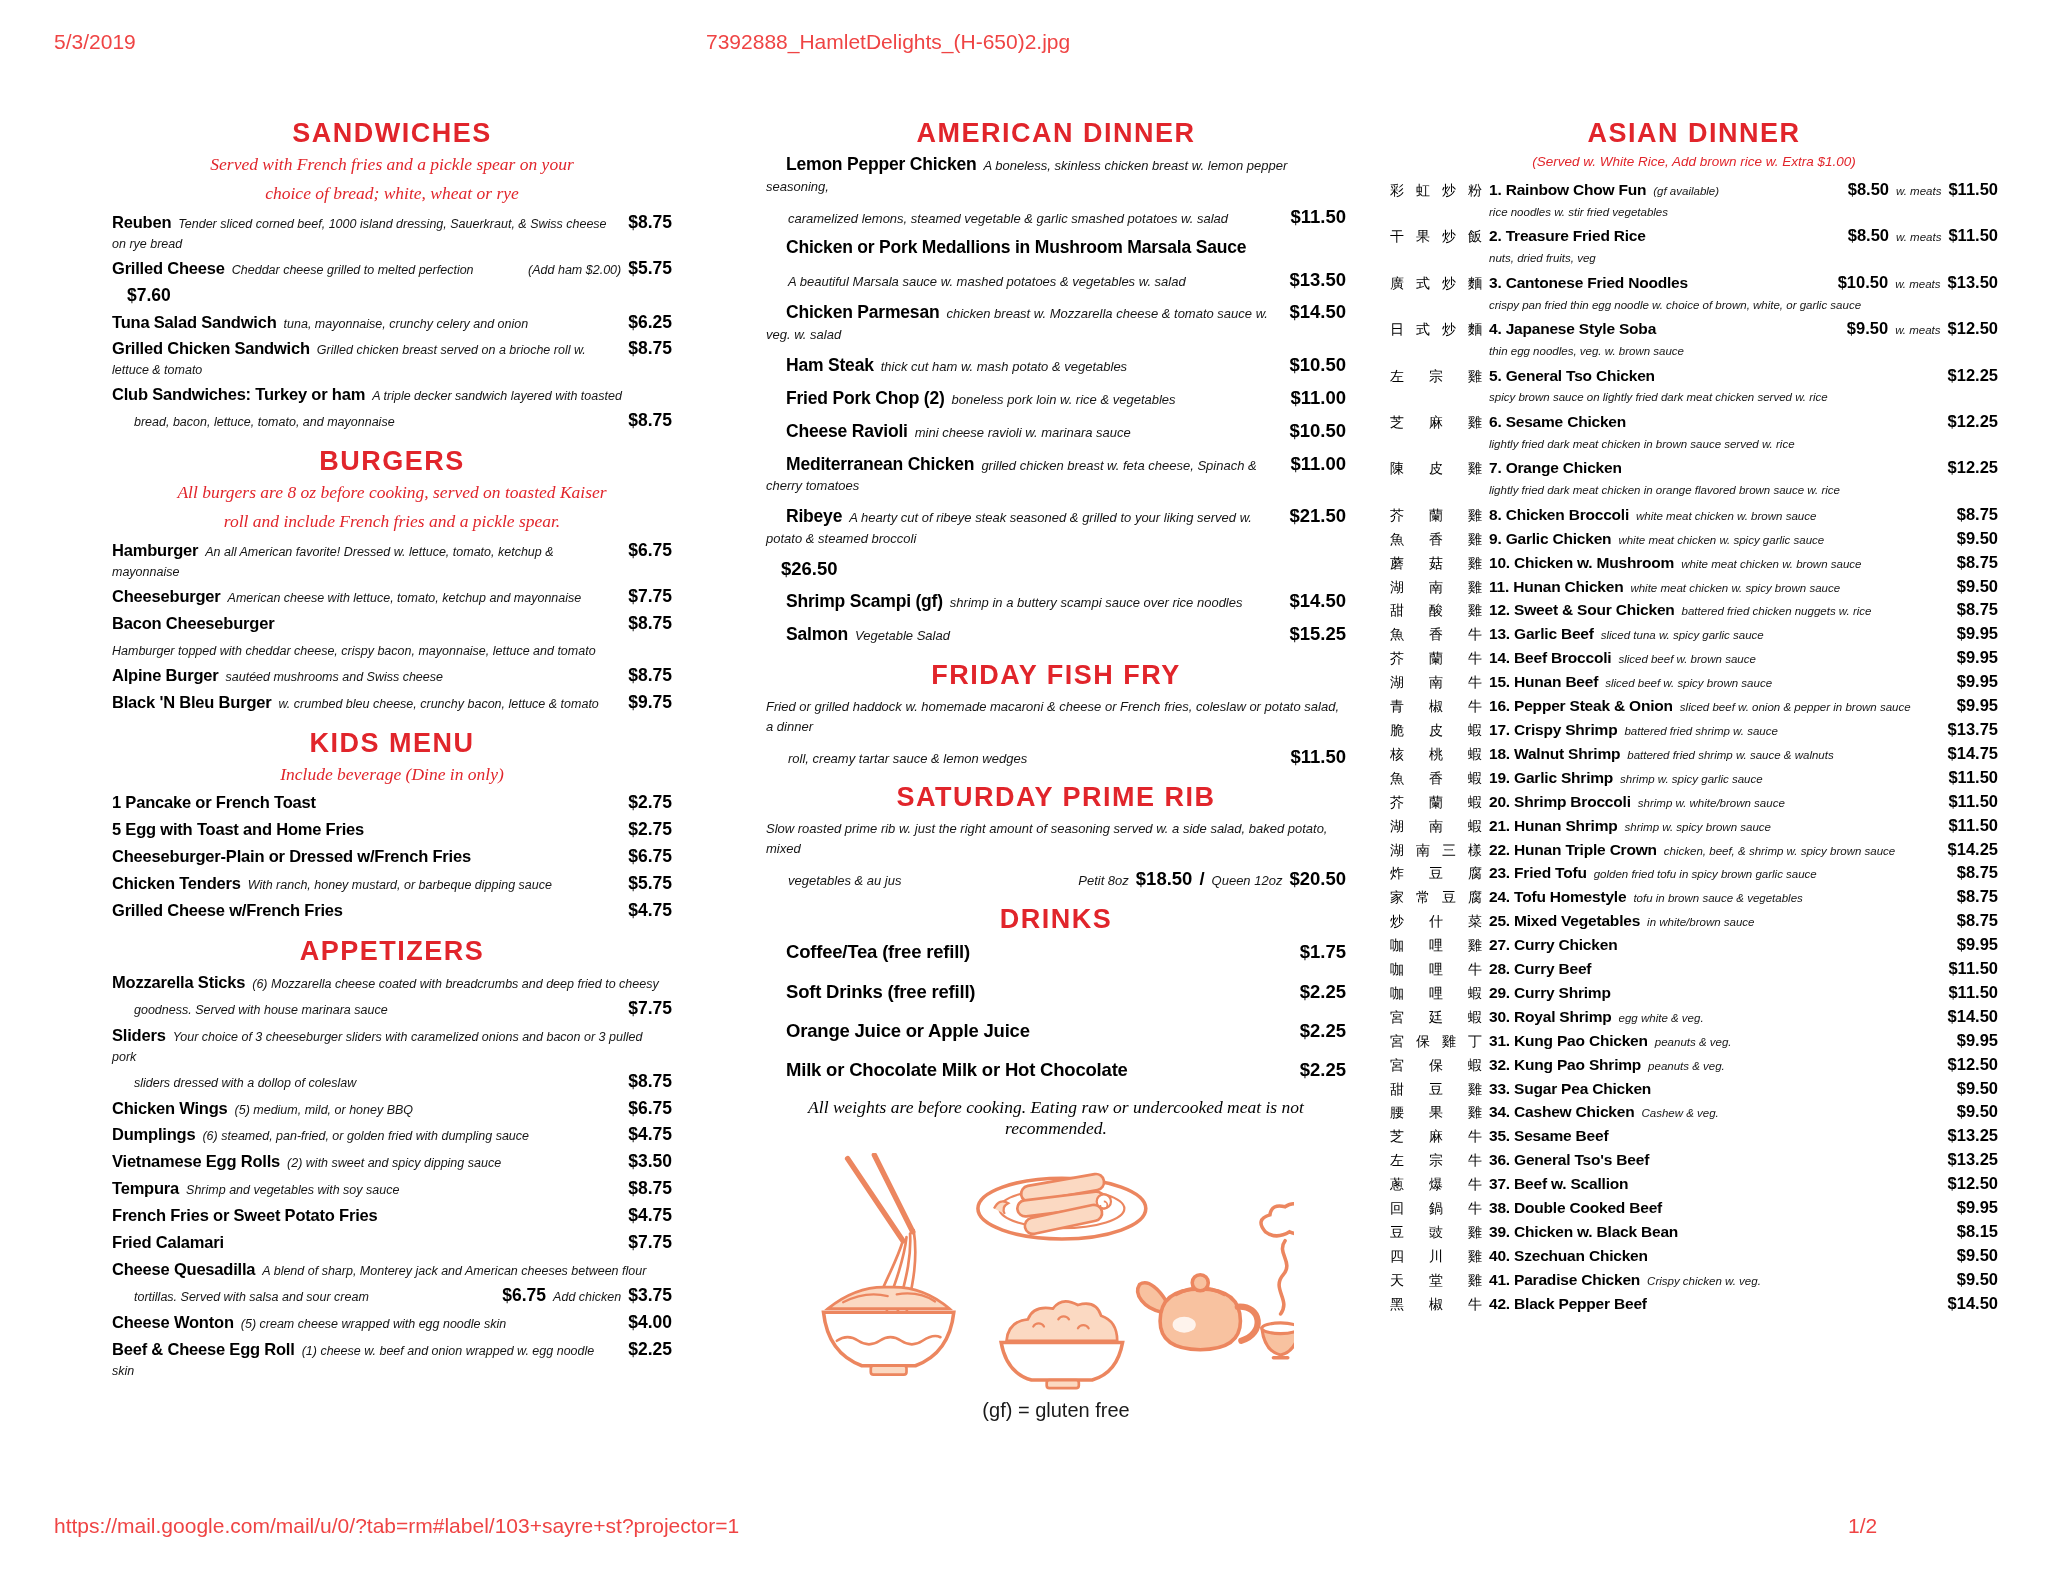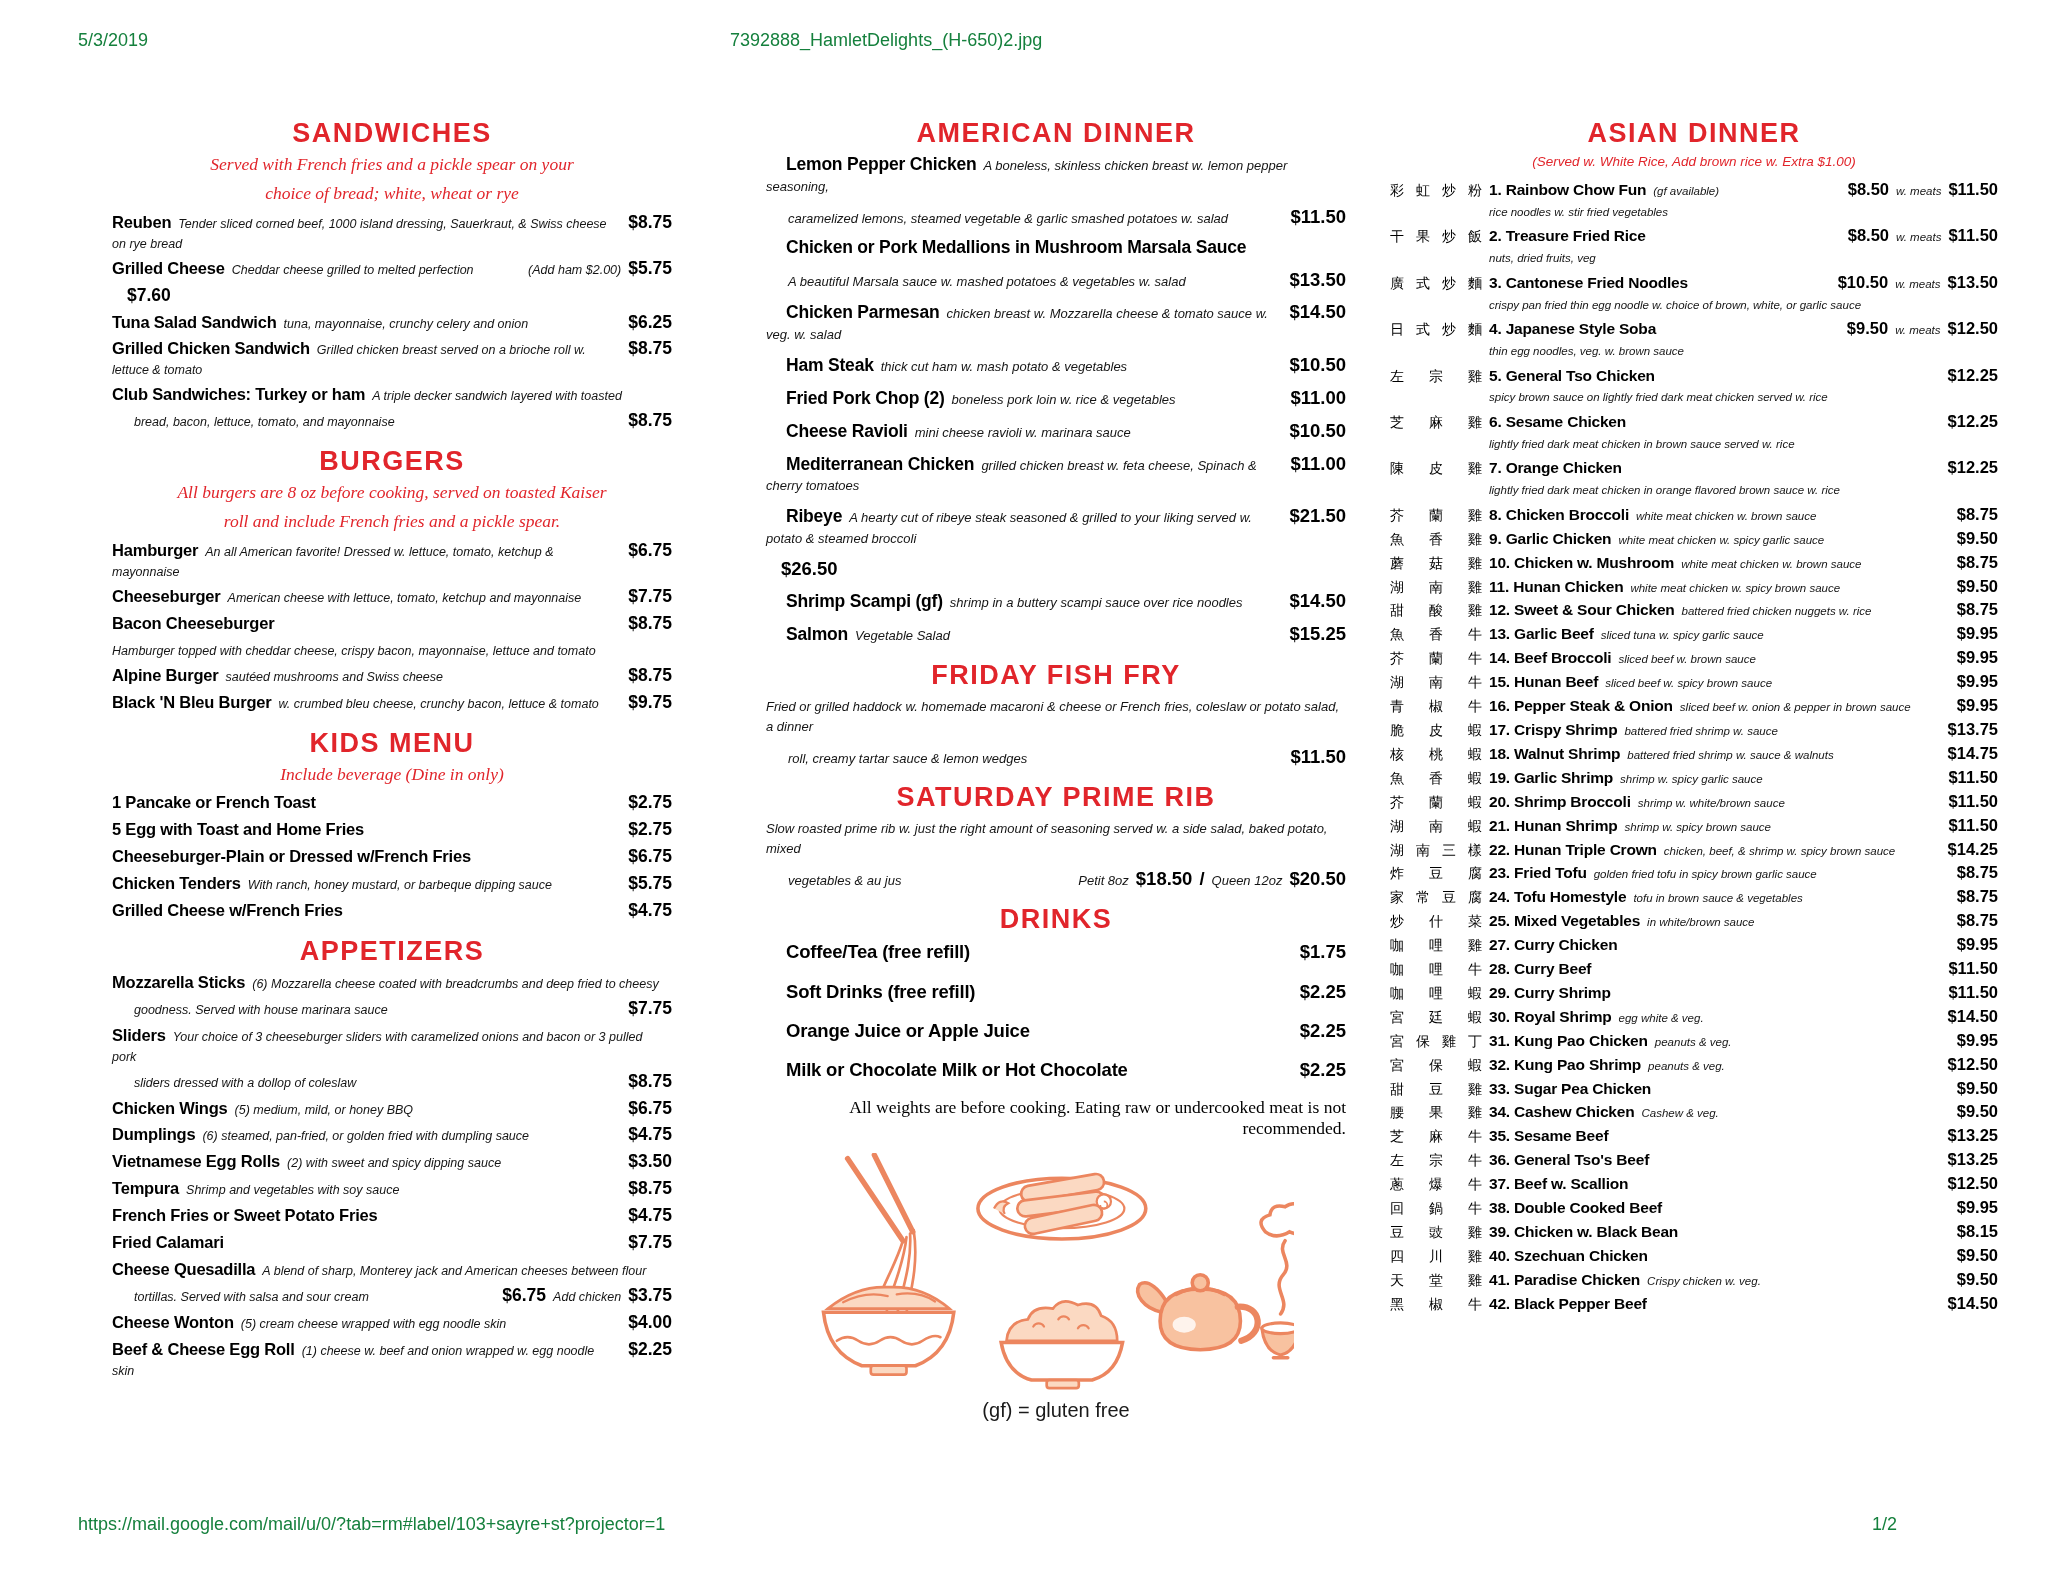--- a/index.html
+++ b/index.html
@@ -4,21 +4,21 @@
 <style>
   :root{
     --red:#e1252b;
     --coral:#ec865f;
     --coral-fill:#f8c2a0;
     --coral-light:#fbdcc8;
   }
   *{box-sizing:border-box;margin:0;padding:0;}
   html,body{width:2048px;height:1582px;background:#ffffff;overflow:hidden;
     font-family:"Liberation Sans",sans-serif;color:#000;}
-  .meta{position:absolute;font-size:18px;color:#15803d;margin-left:24px;}
+  .meta{position:absolute;font-size:21px;color:#ef4444;}
   .meta.date{left:54px;top:30px;}
   .meta.fname{left:706px;top:30px;}
   .meta.url{left:54px;top:1514px;}
   .meta.pnum{left:1848px;top:1514px;}
 
   .col{position:absolute;top:118px;}
   #col1{left:112px;width:560px;}
   #col2{left:766px;width:580px;}
   #col3{left:1390px;width:608px;}
 
@@ -39,22 +39,22 @@
   .nm{font-weight:700;font-size:16.5px;letter-spacing:-0.2px;}
   .ds{font-style:italic;font-size:12.5px;color:#151515;}
   .pr{font-weight:700;font-size:17.5px;}
 
   .amer .nm{font-size:17.5px;margin-left:20px;}
   .amer .row{margin-bottom:9px;}
   .amer .ds{font-size:13px;}
   .amer .pr{font-size:18.5px;}
   .drinks .row{margin-bottom:16px;}
   .drinks .nm{font-size:18.5px;}
-  .foot{font-family:"Liberation Serif",serif;font-size:17.5px;
-    text-align:right;margin:0;}
+  .foot{font-family:"Liberation Serif",serif;font-style:italic;font-size:17.5px;
+    text-align:center;margin:0;}
 
   .asian .row{margin-bottom:3px;line-height:1.22;}
   .asian .row.ind{padding-left:0;margin-top:-2px;margin-bottom:5px;}
   .asian .nm{font-size:15.5px;}
   .asian .ds{font-size:11.5px;}
   .asian .pr{font-size:16.5px;}
   .cn{display:inline-block;width:92px;font-size:14px;font-style:normal;
     font-weight:400;text-align:justify;text-align-last:justify;}
 
   .illus{margin:14px 0 0 28px;}

